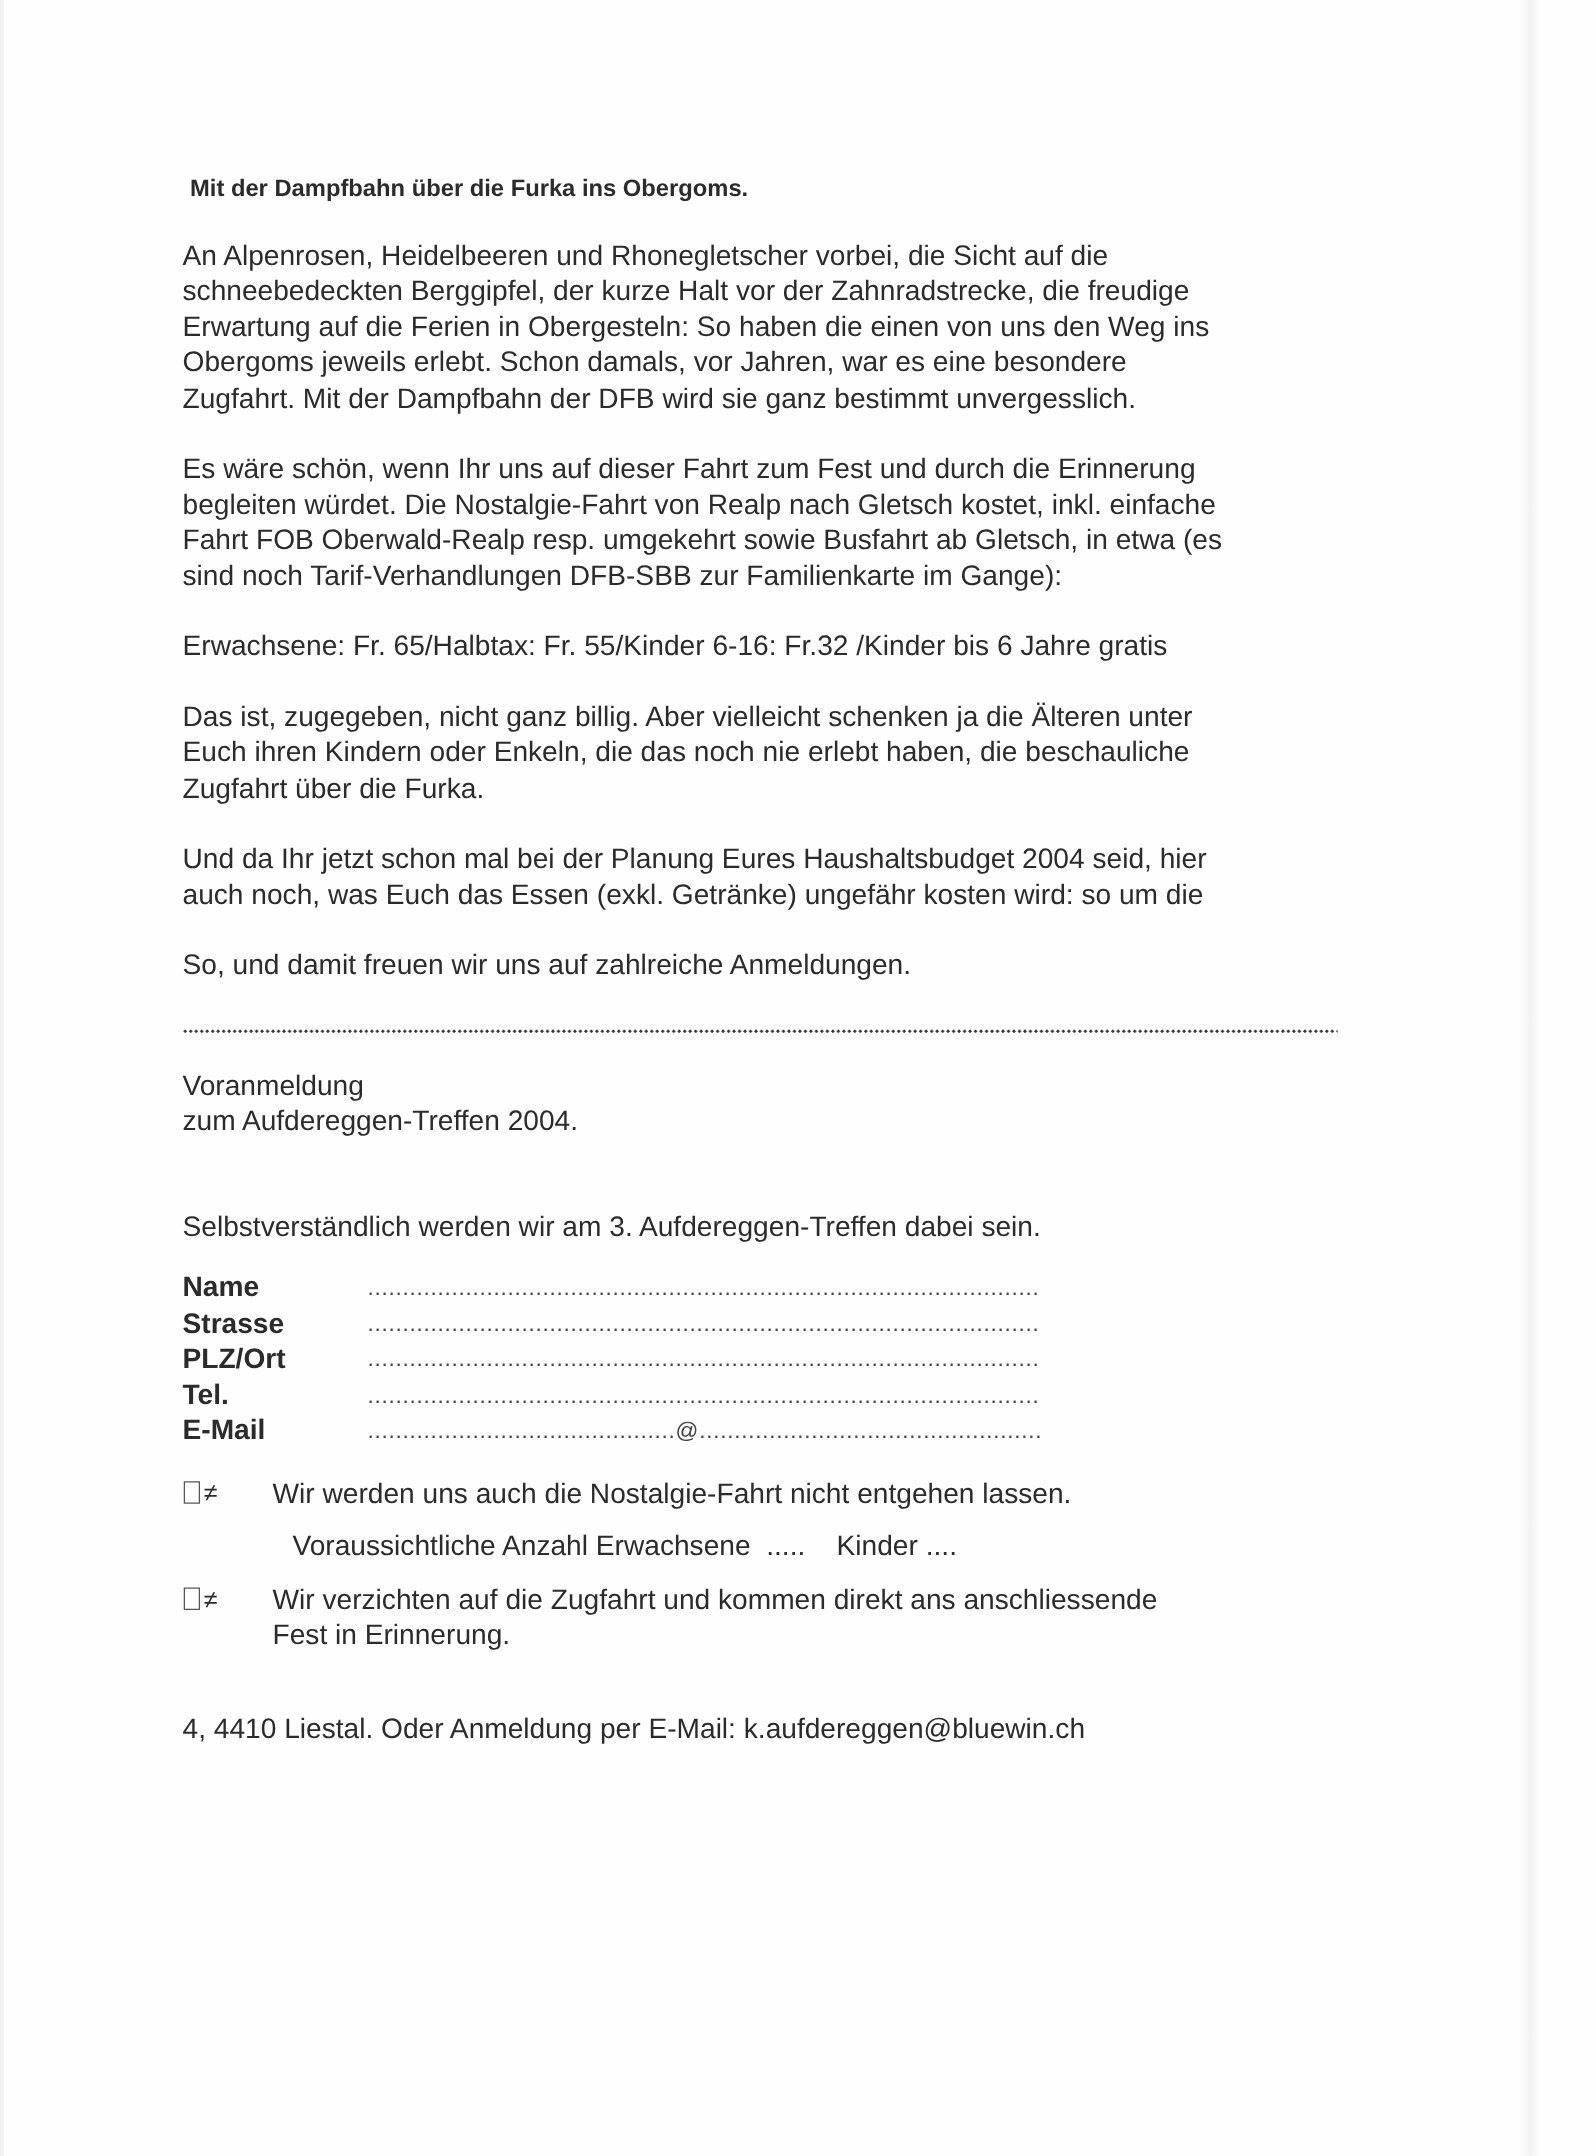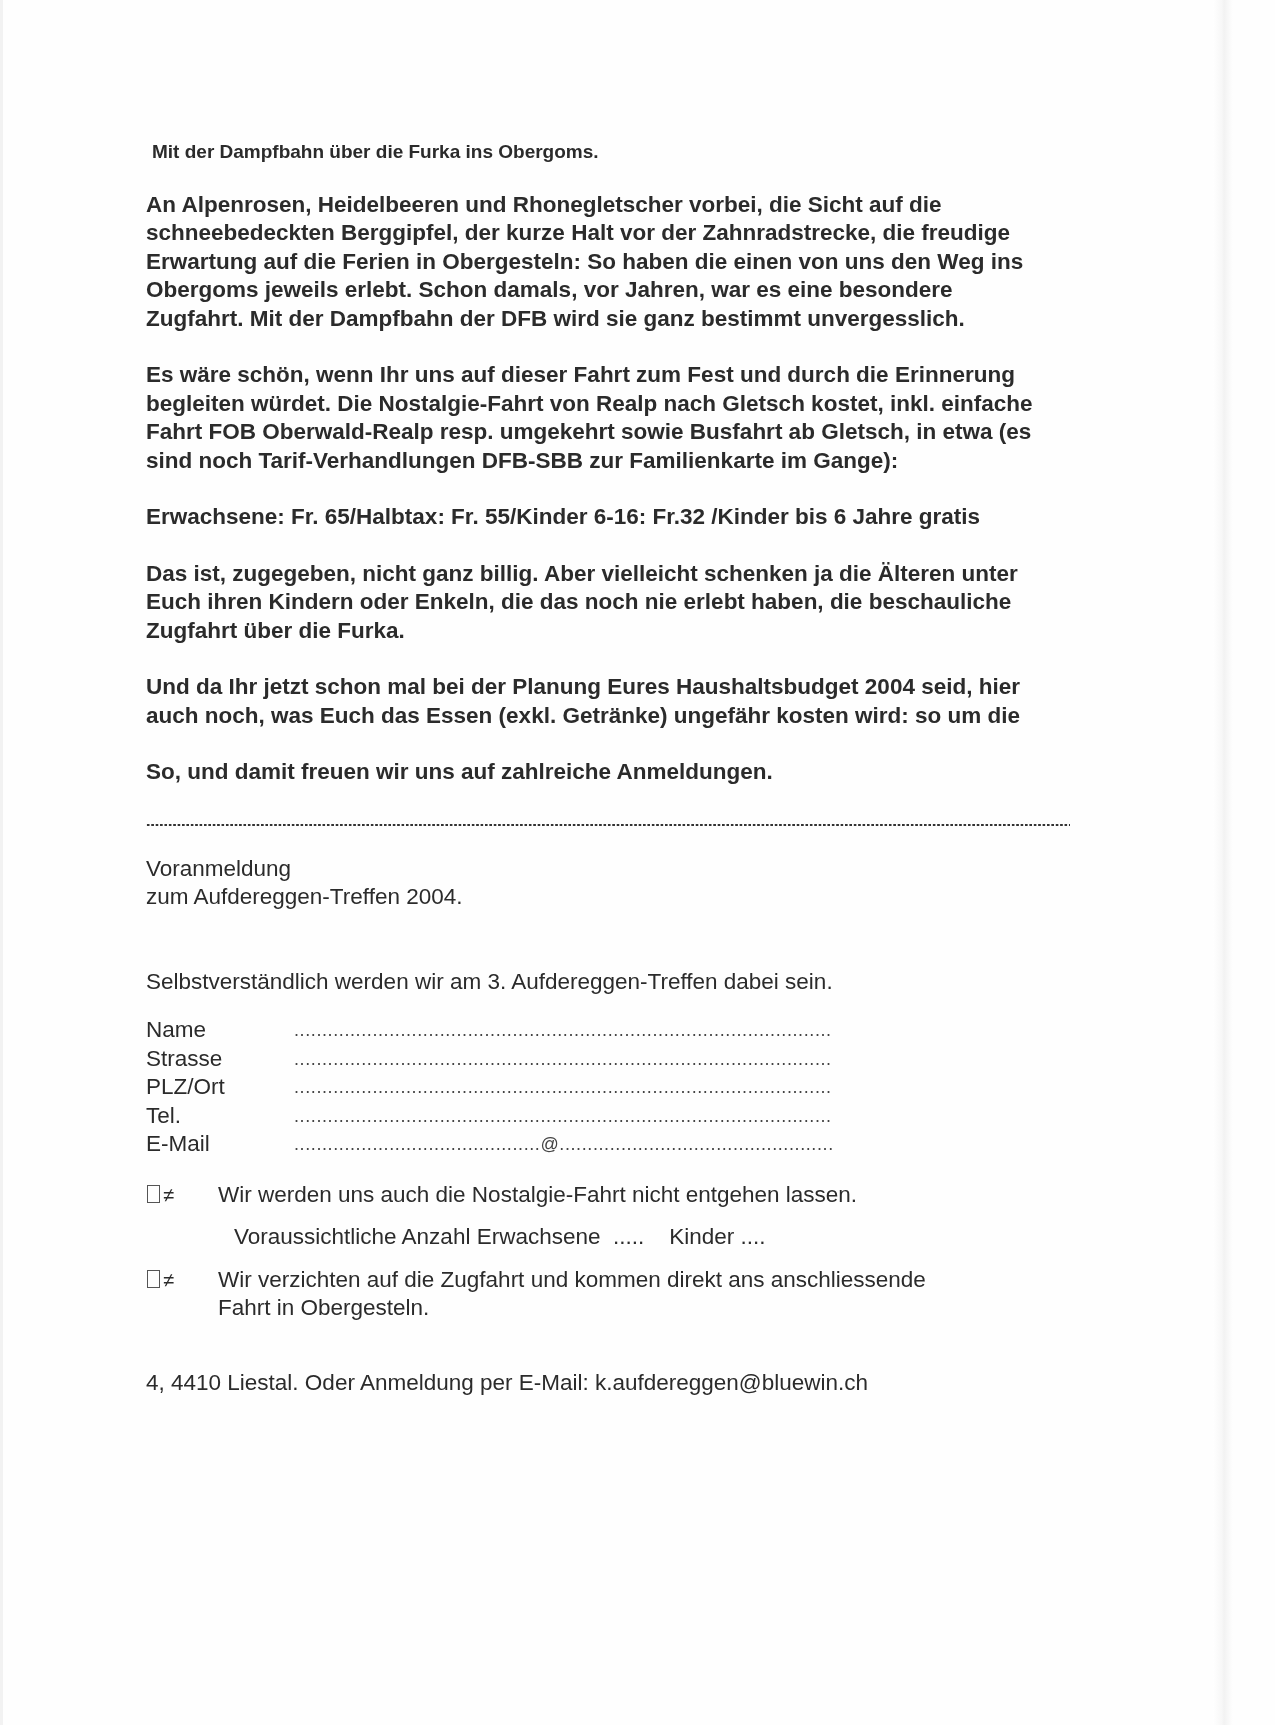--- a/index.html
+++ b/index.html
@@ -6,29 +6,29 @@
     body {
       width: 1275px; height: 1725px; position: relative; overflow: hidden;
       font-family: "Liberation Sans", sans-serif; color: #2b2b2b;
     }
     .page { position: absolute; left: 0; top: 0; width: 1275px; height: 1725px; background: #fefefe; }
     .scan-edge { position: absolute; right: 42px; top: 0; width: 20px; height: 1725px;
       background: linear-gradient(to right, #ffffff, #f1f1f1 45%, #e8e8e8 55%, #ffffff); opacity: 0.55; }
     .scan-left { position: absolute; left: 0; top: 0; width: 3px; height: 1725px; background: #f2f2f2; }
     .content { position: absolute; left: 146px; top: 138px; width: 930px; font-size: 22.5px; line-height: 28.5px; }
     .title { font-weight: bold; font-size: 19px; margin: 0 0 24px 6px; }
-    p { margin: 0 0 28px 0; font-weight: bold; }
+    p { margin: 0 0 28px 0; }
     .line { display: block; white-space: nowrap; }
     .divider { margin: 2px 0 28px 0; height: 4px;
       background-image: radial-gradient(circle, #333 1.1px, transparent 1.3px);
       background-size: 4.4px 4px; background-repeat: repeat-x; width: 924px; }
     .heading { font-weight: normal; margin-bottom: 56px; }
     .form-intro { margin-bottom: 20px; }
     .form-row { display: flex; height: 28.5px; }
-    .form-label { width: 148px; }
+    .form-label { width: 148px; font-weight: bold; }
     .form-dots { width: 580px; color: #444; letter-spacing: 0.6px; overflow: hidden; white-space: nowrap; font-size: 18px; }
     .options { margin-top: 22px; }
     .opt { display: flex; margin-bottom: 14px; }
     .opt-box { width: 72px; display: flex; align-items: flex-start; padding-top: 4px; }
     .checkbox { width: 11px; height: 16px; border: 1px solid #555; display: inline-block; margin-left: 1px; }
     .neq { font-size: 20px; margin-left: 3px; line-height: 20px; }
     .opt-text { flex: 1; }
     .sub { margin-left: 88px; margin-bottom: 14px; }
     .footer { margin-top: 46px; }
     b { font-weight: bold; }
@@ -125,21 +125,21 @@
         <span>....</span>
       </div>
 
       <div class="opt">
         <span class="opt-box">
           <span class="checkbox"></span>
           <span class="neq">≠</span>
         </span>
         <span class="opt-text">
           <span class="line">Wir verzichten auf die Zugfahrt und kommen direkt ans anschliessende</span>
-          <span class="line">Fahrt in Obergesteln.</span>
+          <span class="line">Fest in Erinnerung.</span>
         </span>
       </div>
     </div>
 
     <div class="footer">
       <span class="line">4, 4410 Liestal. Oder Anmeldung per E-Mail: k.aufdereggen@bluewin.ch</span>
     </div>
   </div>
 </div>
 

